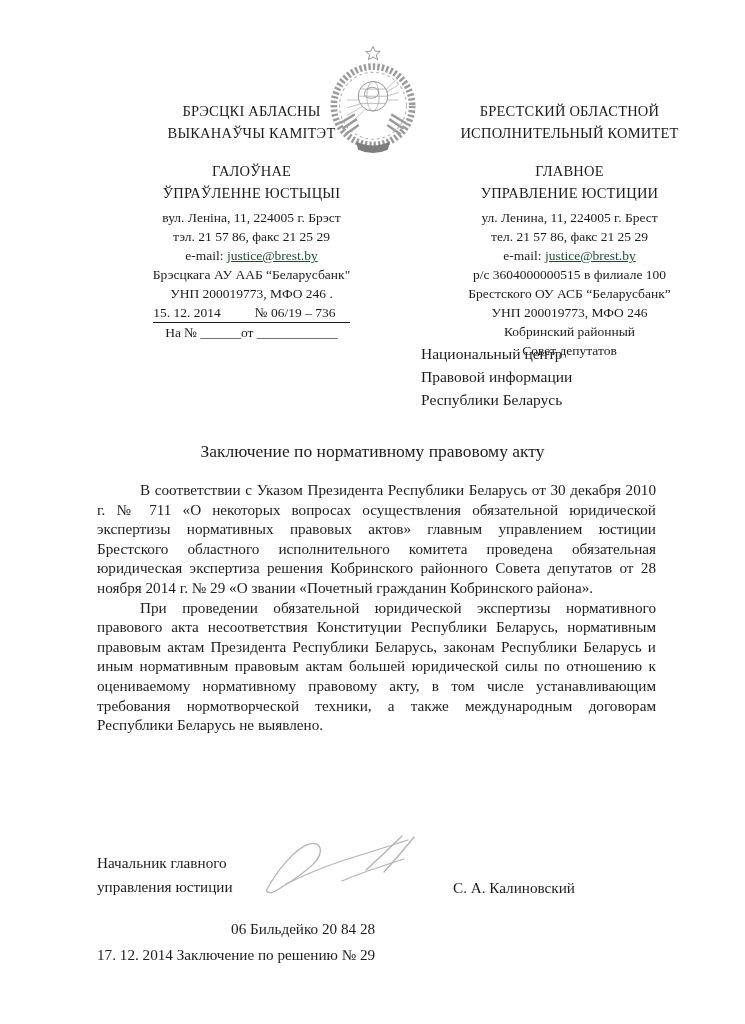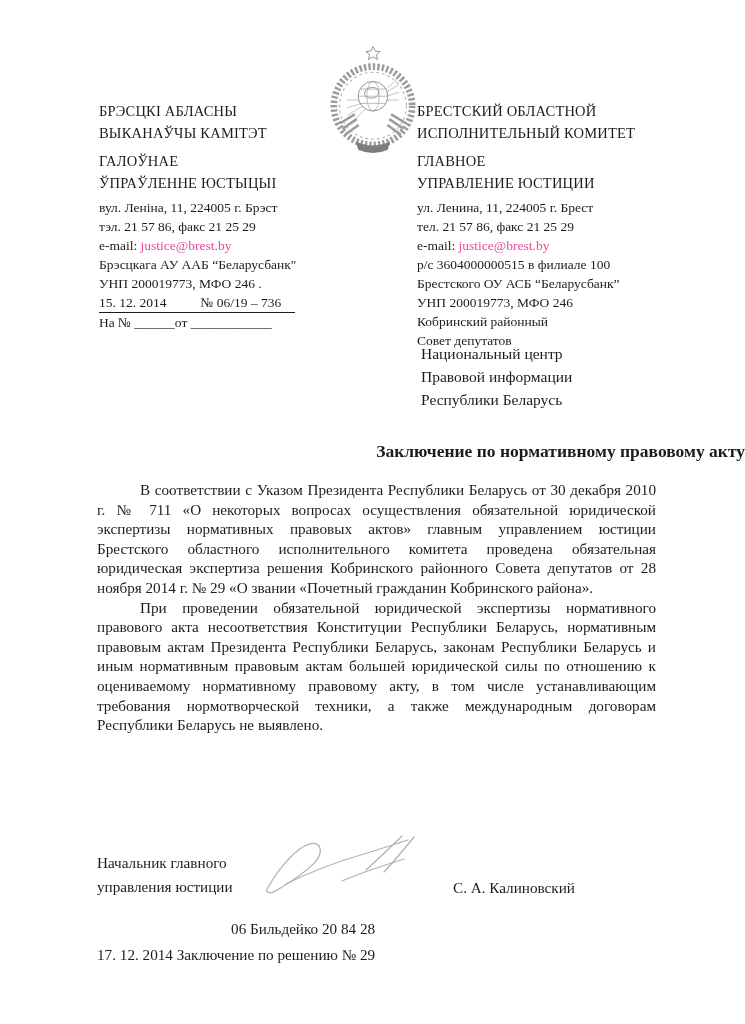--- a/index.html
+++ b/index.html
@@ -19,54 +19,56 @@
     position: absolute;
     left: 330px; top: 44px;
     width: 86px; height: 114px;
   }
   .col {
     position: absolute;
     top: 100px;
     width: 305px;
     font-size: 13.5px;
     line-height: 19px;
+    text-align: center;
   }
   .col-left  { left: 99px; }
   .col-right { left: 417px; }
   .org-caps {
     font-size: 14.5px;
     line-height: 22px;
     letter-spacing: 0.2px;
   }
-  .org-block-gap { margin-top: 6px; }
+  .org-block-gap { margin-top: 16px; }
   .addr-block { margin-top: 4px; }
   .email-link {
-    color: #ec4899;
+    color: #14532d;
+    text-decoration: underline;
     cursor: pointer;
   }
   .date-line {
     display: inline-block;
     border-bottom: 1px solid #1c1c1c;
     padding-right: 14px;
   }
   .date-line .num { margin-left: 34px; }
   .recipient { margin-top: 0; }
   .addressee {
     position: absolute;
     left: 421px; top: 342px;
     font-size: 15.5px;
     line-height: 23px;
   }
   
   .doc-title {
     position: absolute;
     left: 0; top: 441px;
     width: 100%;
-    text-align: right;
-    font-weight: bold;
+    text-align: center;
+    font-weight: normal;
     font-size: 17.5px;
   }
   .body-text {
     position: absolute;
     left: 97px; top: 480px;
     width: 559px;
     font-size: 15.2px;
     line-height: 19.6px;
     text-align: justify;
   }

